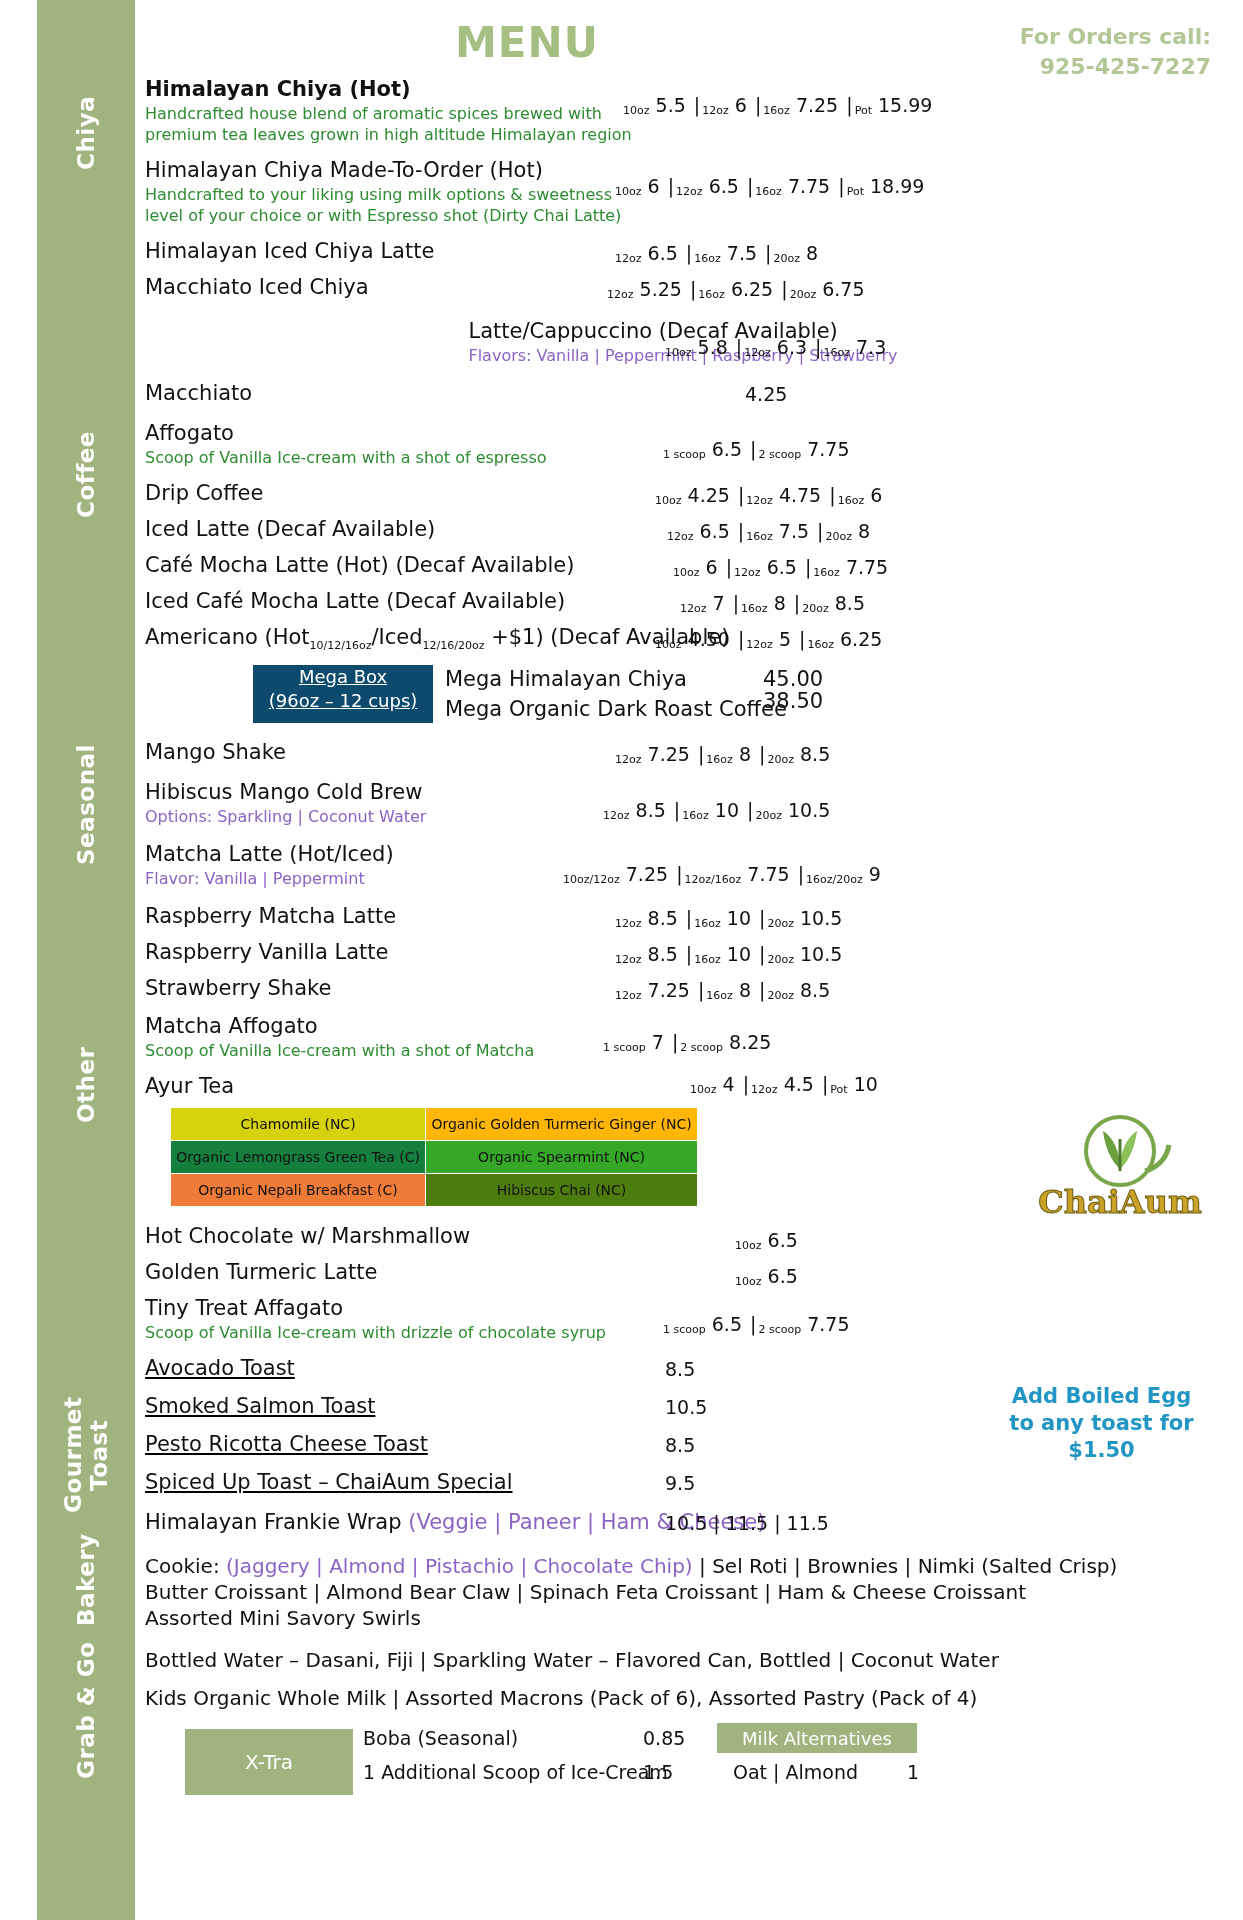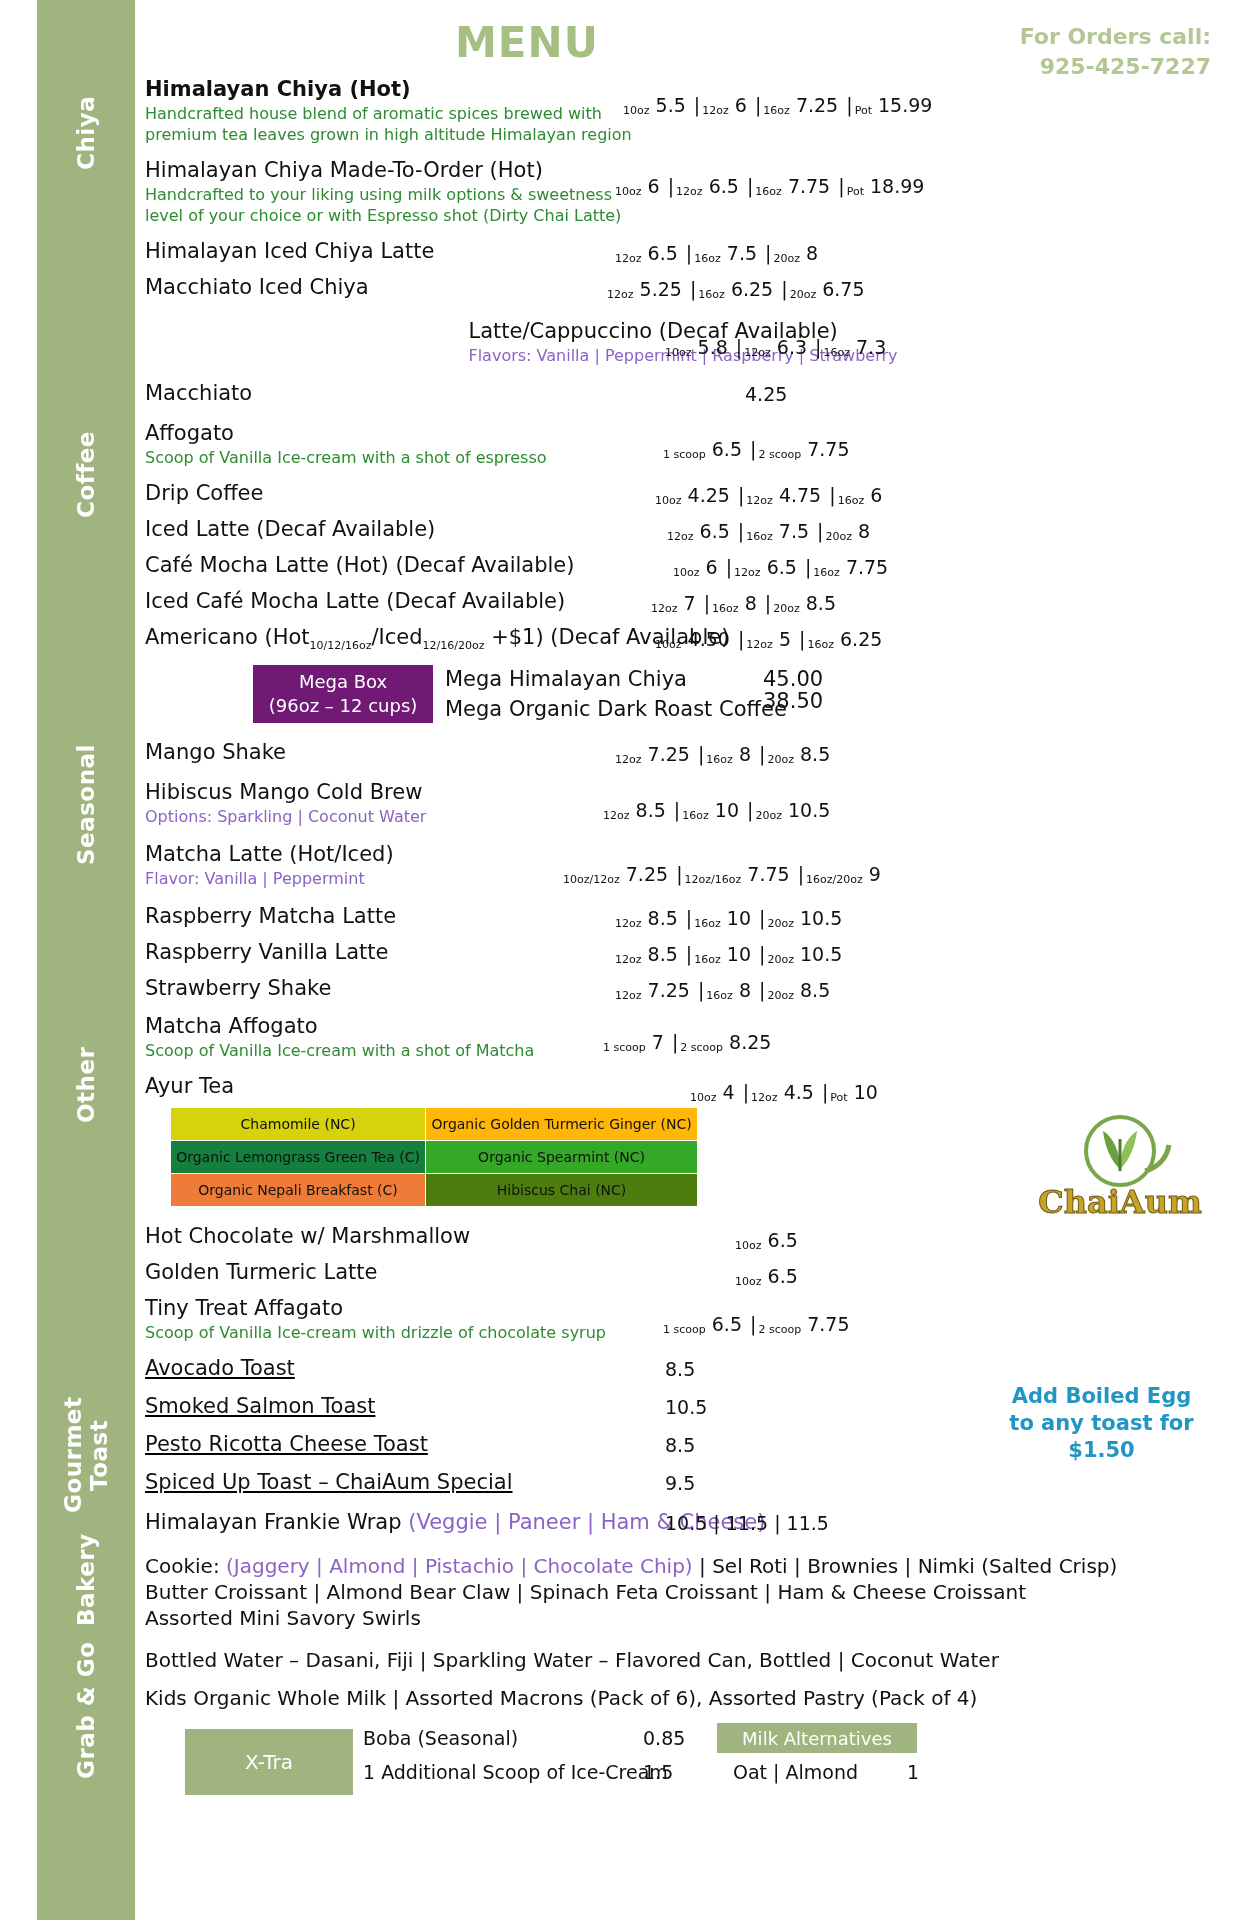--- a/index.html
+++ b/index.html
@@ -53,22 +53,22 @@
   }
   .sz { font-size:11px; vertical-align:baseline; position:relative; top:2px; }
   .bar { padding:0 2px; }
   sub.inline { font-size:11px; }
   
   .blk { position:relative; }
   
   #megabox-wrap { position:relative; height:62px; margin-top:6px; }
   #megabox {
     position:absolute; left:108px; top:0; width:180px; height:58px;
-    background:#701a75; color:#fff; font-size:18px; line-height:24px;
-    display:flex; flex-direction:column; align-items:center; justify-content:center;
+    background:#0c4a6e; color:#fff; font-size:18px; line-height:24px;
+    display:flex; flex-direction:column; align-items:center; justify-content:flex-start;text-decoration:underline;
   }
   .mega-line { position:absolute; font-size:21px; color:#111; }
   
   #tea-grid {
     position:absolute; left:25px; top:0; width:528px;
     border-collapse:collapse;
   }
   #tea-grid td {
     font-size:14px; text-align:center; color:#111;
     padding:7px 4px; border:1px solid #ffffff; line-height:18px;
@@ -190,21 +190,21 @@
       <div class="row" style="margin-top: 6px; min-height: 30px;">
         <div class="lhs">
           <div class="name">Café Mocha Latte (Hot) (Decaf Available)</div>
         </div>
         <div class="prices" style="left: 528px; top: 4px;"><span class="sz">10oz</span> <span>6</span> <span class="bar">|</span><span class="sz">12oz</span> <span>6.5</span> <span class="bar">|</span><span class="sz">16oz</span> <span>7.75</span></div>
       </div>
       <div class="row" style="margin-top: 6px; min-height: 30px;">
         <div class="lhs">
           <div class="name">Iced Café Mocha Latte (Decaf Available)</div>
         </div>
-        <div class="prices" style="left: 506px; top: 4px;"><span class="sz">12oz</span> <span>7</span> <span class="bar">|</span><span class="sz">16oz</span> <span>8</span> <span class="bar">|</span><span class="sz">20oz</span> <span>8.5</span></div>
+        <div class="prices" style="left: 535px; top: 4px;"><span class="sz">12oz</span> <span>7</span> <span class="bar">|</span><span class="sz">16oz</span> <span>8</span> <span class="bar">|</span><span class="sz">20oz</span> <span>8.5</span></div>
       </div>
       <div class="row" style="margin-top: 6px; min-height: 30px;">
         <div class="lhs">
           <div class="name">Americano (Hot<sub class="inline">10/12/16oz</sub>/Iced<sub class="inline">12/16/20oz</sub> +$1) (Decaf Available)</div>
         </div>
         <div class="prices" style="left: 510px; top: 4px;"><span class="sz">10oz</span> <span>4.50</span> <span class="bar">|</span><span class="sz">12oz</span> <span>5</span> <span class="bar">|</span><span class="sz">16oz</span> <span>6.25</span></div>
       </div>
       <div id="megabox-wrap">
         <div id="megabox">
           <div>Mega Box</div>
@@ -257,21 +257,21 @@
         <div class="lhs">
           <div class="name">Matcha Affogato</div>
           <div class="desc">Scoop of Vanilla Ice-cream with a shot of Matcha</div>
         </div>
         <div class="prices" style="left: 458px; top: 18px;"><span class="sz">1 scoop</span> <span>7</span> <span class="bar">|</span><span class="sz">2 scoop</span> <span>8.25</span></div>
       </div>
       <div class="row" style="margin-top: 12px; min-height: 30px;">
         <div class="lhs">
           <div class="name">Ayur Tea</div>
         </div>
-        <div class="prices" style="left: 545px; top: 8px;"><span class="sz">10oz</span> <span>4</span> <span class="bar">|</span><span class="sz">12oz</span> <span>4.5</span> <span class="bar">|</span><span class="sz">Pot</span> <span>10</span></div>
+        <div class="prices" style="left: 545px; top: 0;"><span class="sz">10oz</span> <span>4</span> <span class="bar">|</span><span class="sz">12oz</span> <span>4.5</span> <span class="bar">|</span><span class="sz">Pot</span> <span>10</span></div>
       </div>
       <div class="blk" style="height: 110px; margin-top: 4px;">
         <table id="tea-grid">
           <tbody>
             <tr>
               <td style="background:#d6d20d;">Chamomile (NC)</td>
               <td style="background:#ffb606;">Organic Golden Turmeric Ginger (NC)</td>
             </tr>
             <tr>
               <td style="background:#15803d;">Organic Lemongrass Green Tea (C)</td>

